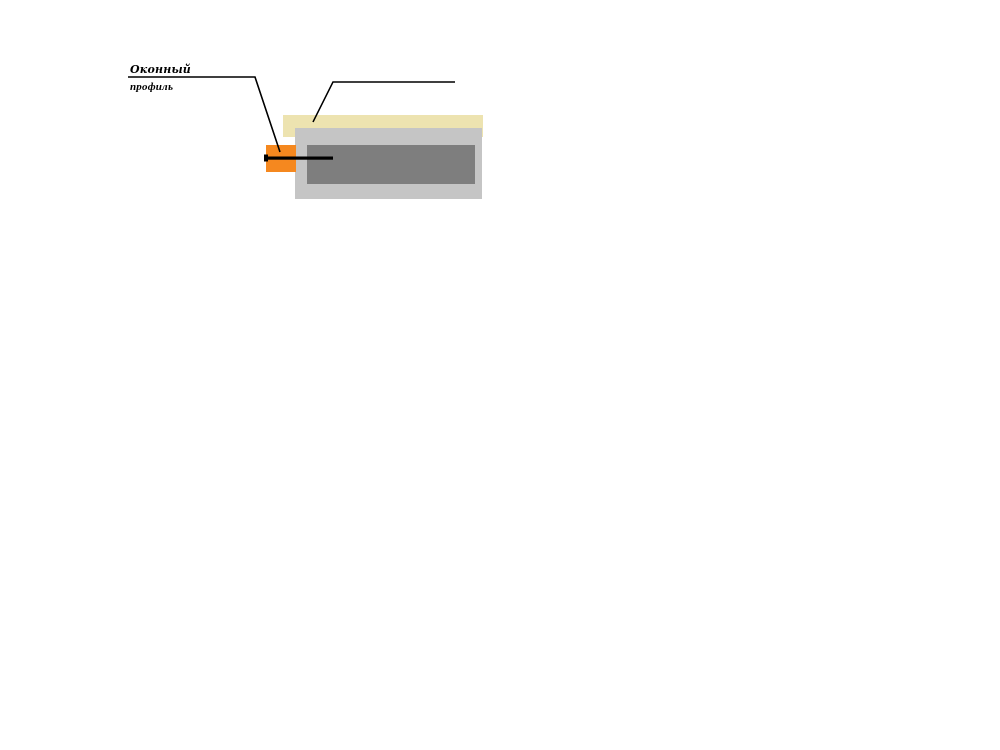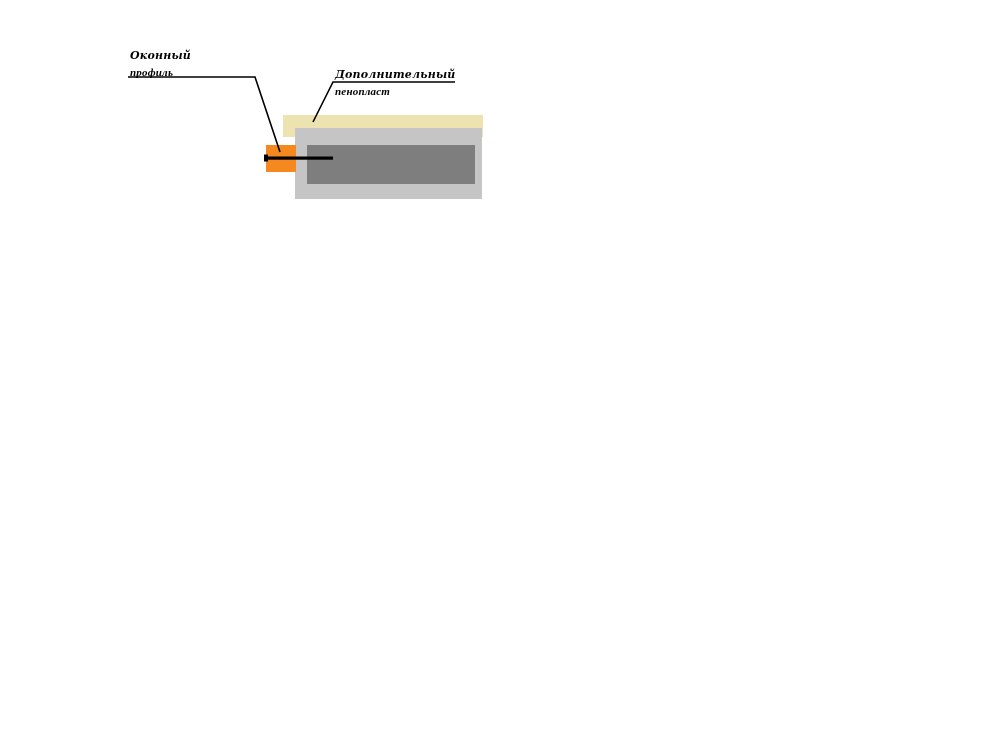--- a/index.html
+++ b/index.html
@@ -91,21 +91,21 @@
   .callout-label .line-1 {
     display: block;
   }
   .callout-label .line-2 {
     display: block;
     font-family: Liberation Serif, serif;
   }
 
   #label-window-profile {
     left: 130px;
-    top: 48px;
+    top: 62px;
   }
 
   #label-additional-foam {
     left: 335px;
     top: 67px;
   }
 </style>
 </head>
 <body style="background: rgb(255, 255, 255);">
 
@@ -127,18 +127,14 @@
   <svg id="leader-lines" viewBox="0 0 1000 750">
     <polyline points="128,77 255,77 280,152" fill="none" stroke="#000000" stroke-width="1.6"></polyline>
     <polyline points="455,82 333,82 313,122" fill="none" stroke="#000000" stroke-width="1.6"></polyline>
   </svg>
 
   <div class="callout-label" id="label-window-profile">
     <span class="line-1">Оконный</span>
     <span class="line-2">профиль</span>
   </div>
 
-  <div class="callout-label" id="label-additional-foam">
-    <span class="line-1">Дополнительный</span>
-    <span class="line-2">пенопласт</span>
-  </div>
 
 </div>
 
 </body></html>

